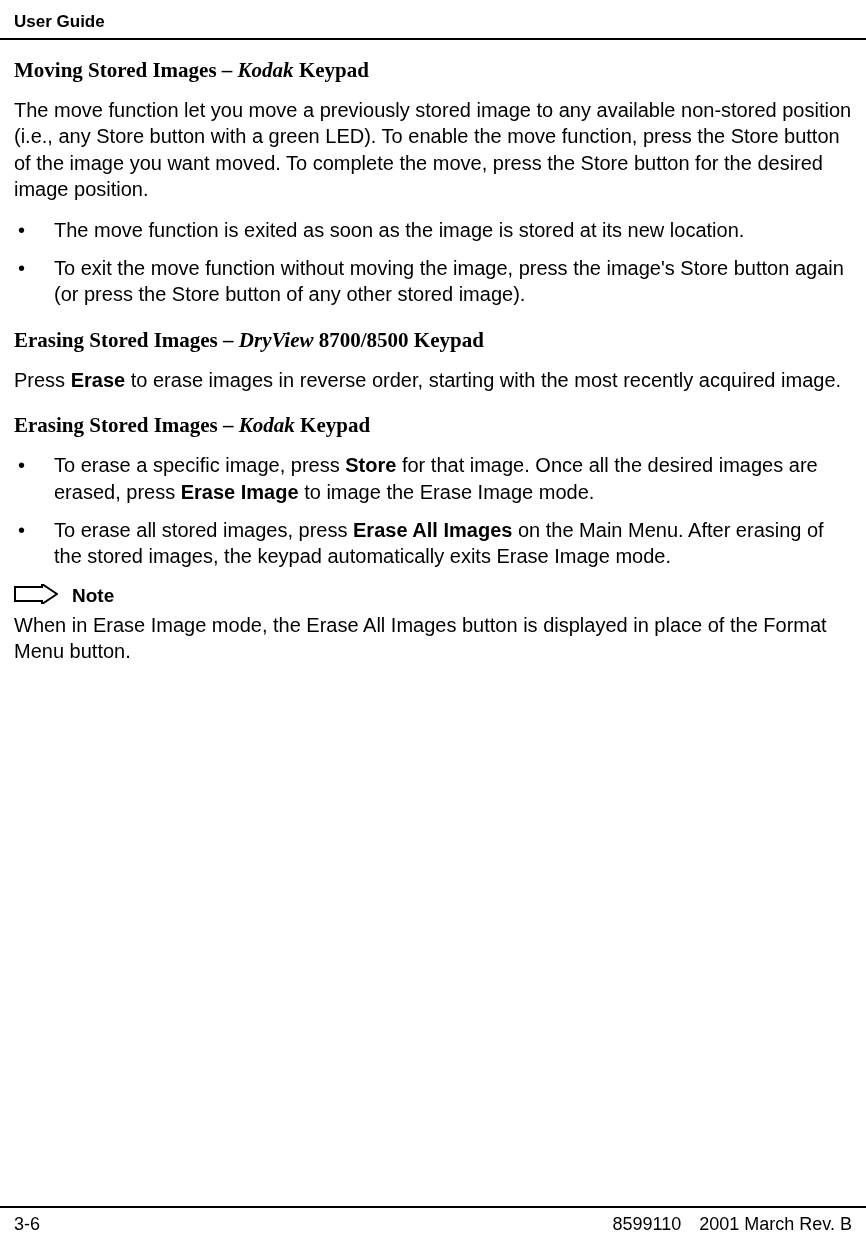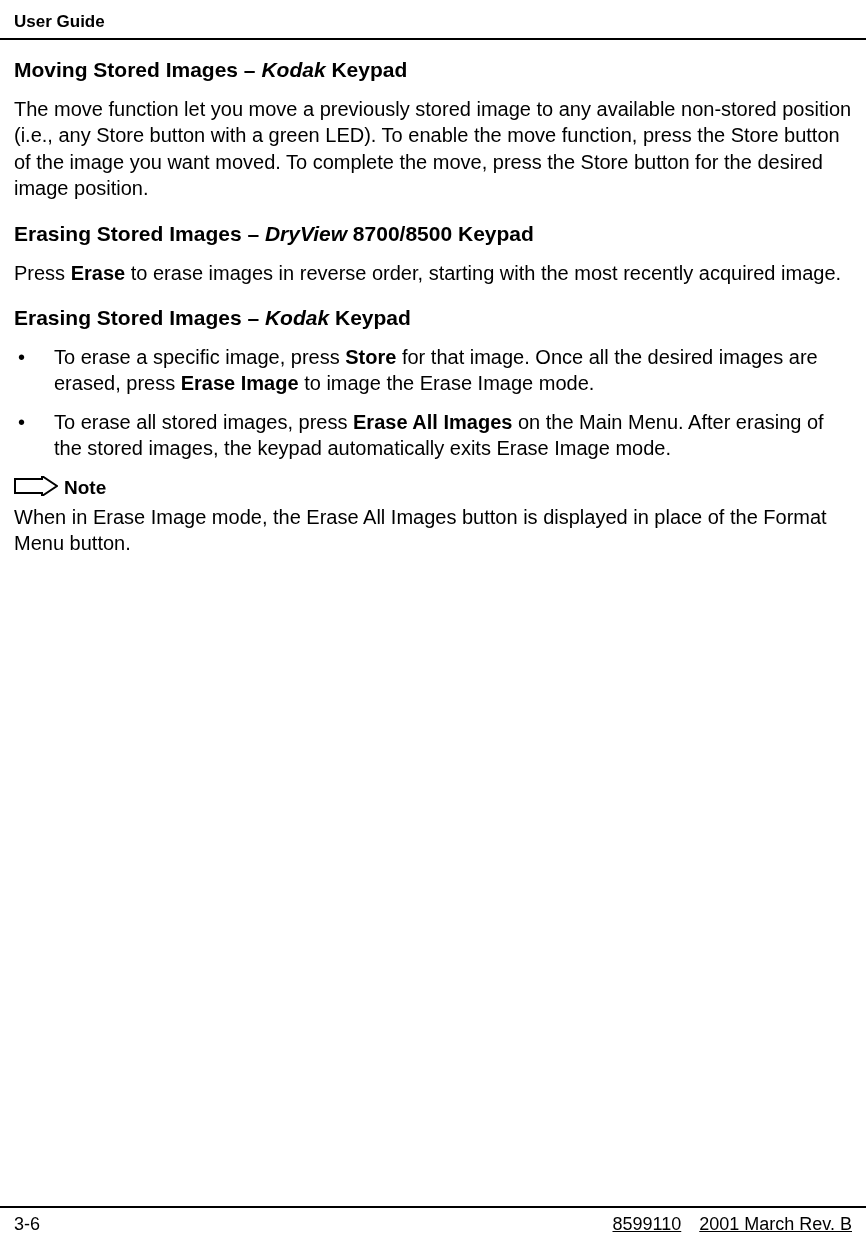--- a/index.html
+++ b/index.html
@@ -31,20 +31,21 @@
       font-size: 17px;
     }
     .content {
       flex: 1;
       padding: 18px 14px 0 14px;
     }
     .h2 {
       font-weight: bold;
       font-size: 21px;
       margin-bottom: 14px;
+      font-family: Liberation Serif, serif;
     }
     .h2 .italic {
       font-style: italic;
     }
     .para {
       font-size: 20px;
       line-height: 1.32;
       margin-bottom: 14px;
     }
     ul.bullets {
@@ -65,21 +66,21 @@
       top: 0;
       font-size: 20px;
     }
     .bold { font-weight: bold; }
     .note-block {
       margin-top: 4px;
     }
     .note-icon-row {
       display: flex;
       align-items: center;
-      gap: 6px;
+      gap: 14px;
       margin-bottom: 4px;
     }
     .note-icon {
       display: inline-block;
     }
     .note-label {
       font-weight: bold;
       font-size: 19px;
     }
     .footer {
@@ -87,40 +88,43 @@
       padding: 6px 14px 14px 14px;
       display: flex;
       justify-content: space-between;
       align-items: flex-start;
       font-size: 18px;
     }
     .footer-left {}
     .footer-right {
       display: flex;
       gap: 18px;
-      text-decoration: underline;
     }
     .section-gap {
       margin-top: 20px;
     }
   </style>
 </head>
 <body>
 
 <div class="page">
   <div class="header">
     <div class="header-title">User Guide</div>
   </div>
 
   <div class="content">
 
     <div class="h2">
       <span>Moving Stored Images – </span><span class="italic">Kodak</span><span> Keypad</span>
     </div>
     <p class="para">The move function let you move a previously stored image to any available non-stored position (i.e., any Store button with a green LED). To enable the move function, press the Store button of the image you want moved. To complete the move, press the Store button for the desired image position.</p>
+    <ul class="bullets">
+      <li>The move function is exited as soon as the image is stored at its new location.</li>
+      <li>To exit the move function without moving the image, press the image's Store button again (or press the Store button of any other stored image).</li>
+    </ul>
 
     <div class="h2 section-gap">
       <span>Erasing Stored Images – </span><span class="italic">DryView</span><span> 8700/8500 Keypad</span>
     </div>
     <p class="para">
       <span>Press </span><span class="bold">Erase</span><span> to erase images in reverse order, starting with the most recently acquired image.</span>
     </p>
 
     <div class="h2 section-gap">
       <span>Erasing Stored Images – </span><span class="italic">Kodak</span><span> Keypad</span>

